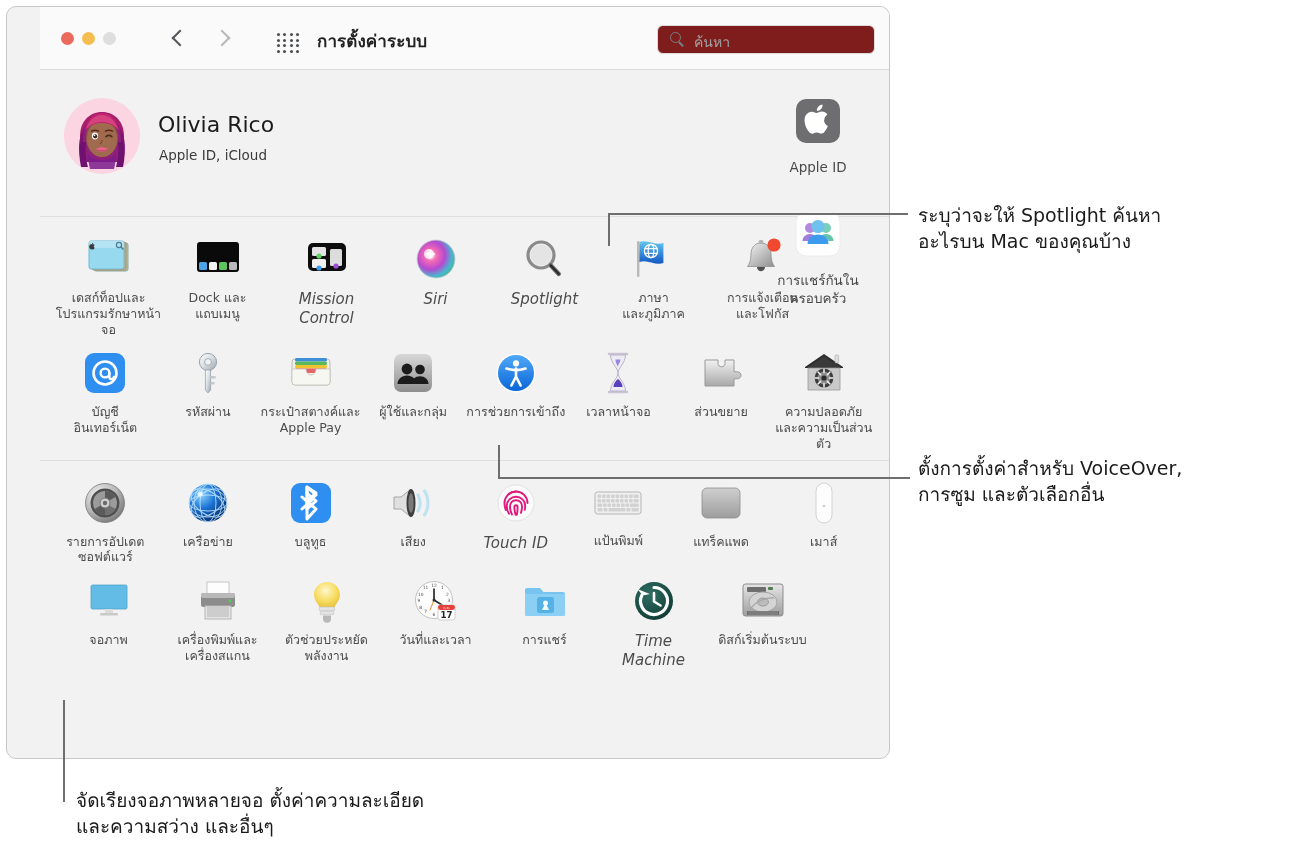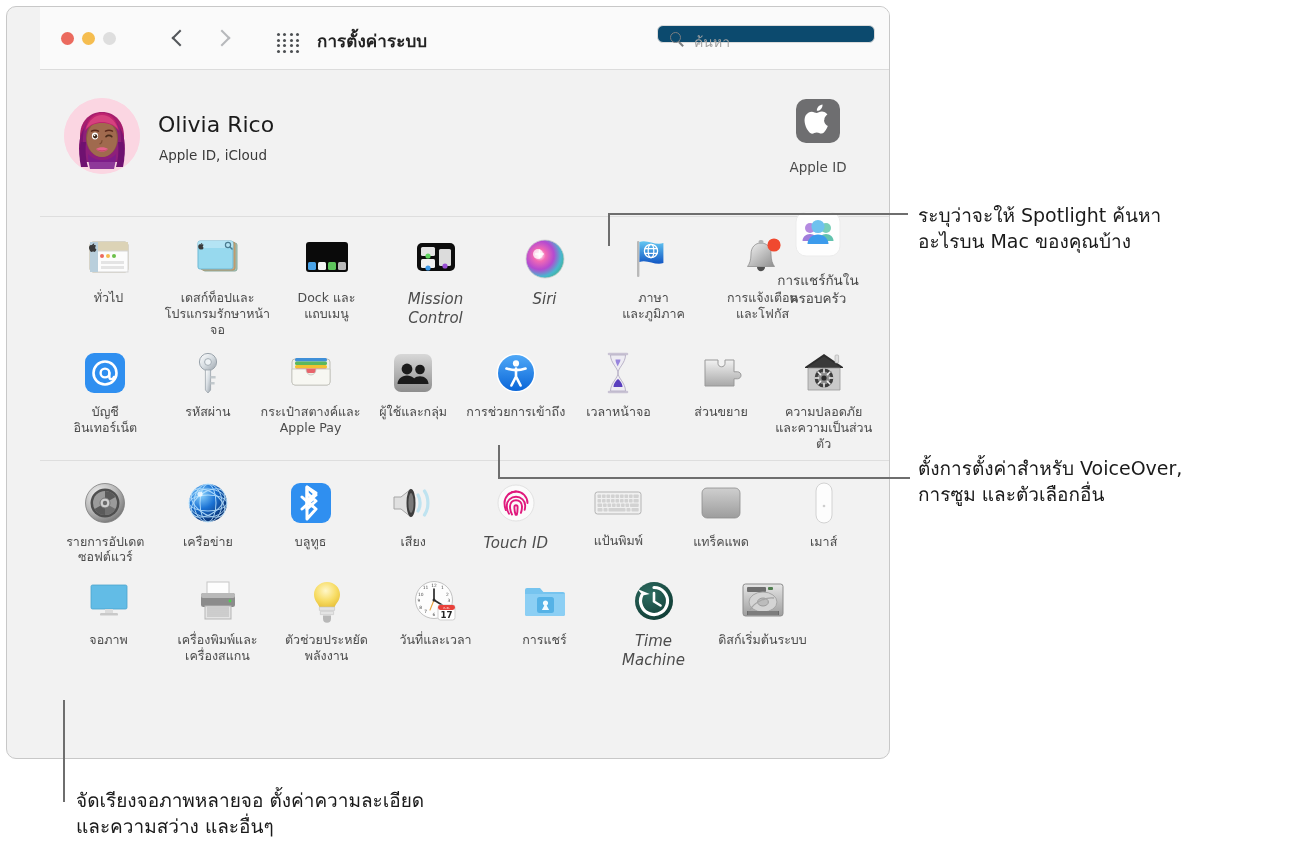--- a/index.html
+++ b/index.html
@@ -57,22 +57,22 @@
   .grid-icon i { width: 3px; height: 3px; border-radius: 50%; background: #4c4f52; display: block; }
 
   .win-title {
     position: absolute; left: 277px; top: 20px;
     font-size: 17px; font-weight: bold; color: #222;
     letter-spacing: 0.1px;
   }
 
   .searchfield {
     position: absolute; right: 14px; top: 18px;
-    width: 218px; height: 18px;
-    background: #0c4a6e;
+    width: 218px; height: 29px;
+    background: #7f1d1d;
     border: 1px solid #dbdbdb;
     border-radius: 6px;
   }
   .searchfield .mag {
     position: absolute; left: 12px; top: 6px; width: 15px; height: 15px;
   }
   .searchfield .mag span {
     position: absolute; left: 0; top: 0; width: 11px; height: 11px;
     border: 1.6px solid #7b7e81; border-radius: 50%;
   }
@@ -255,39 +255,20 @@
         </div>
       </div>
     </div>
 
     <div class="prefs">
 
       <div class="section">
 
         <div class="prow">
 
-          <div class="pitem">
-            <div class="ico">
-              <svg width="50" height="44" viewBox="0 0 50 44">
-                <rect x="6" y="5" width="38" height="30" rx="3" fill="#e3dcc4" stroke="#bdb69f"></rect>
-                <rect x="6" y="5" width="38" height="9" fill="#dcd3b6"></rect>
-                <rect x="13" y="14" width="31" height="21" fill="#fcfcfc" stroke="#d5d5d5"></rect>
-                <rect x="6" y="14" width="8" height="21" fill="#cfe0e8"></rect>
-                <path d="M6 5h8v30H6z" fill="#b9cfdc"></path>
-                <circle cx="18" cy="19" r="2" fill="#eb6a5e"></circle>
-                <circle cx="24" cy="19" r="2" fill="#f5bd4f"></circle>
-                <circle cx="30" cy="19" r="2" fill="#6cc04a"></circle>
-                <rect x="17" y="24" width="23" height="3" fill="#e4e4e4"></rect>
-                <rect x="17" y="29" width="23" height="3" fill="#e4e4e4"></rect>
-                <path d="M9.5 8.4c.5-.6.9-1.3.8-2-.7 0-1.5.5-2 1.1-.4.5-.8 1.3-.7 2 .8 0 1.5-.4 1.9-1.1z" fill="#3a3a3a"></path>
-                <path d="M11.2 10.6c0-1.2.9-1.7 1-1.8-.5-.8-1.4-.9-1.7-.9-.7 0-1.4.4-1.7.4-.4 0-1-.4-1.5-.4-.8 0-1.5.5-1.9 1.2-.8 1.4-.2 3.5.6 4.6.4.6.8 1.2 1.4 1.2.6 0 .8-.4 1.5-.4s.9.4 1.5.4c.6 0 1-.6 1.4-1.1.4-.7.6-1.3.6-1.3s-1.2-.5-1.2-1.9z" fill="#3a3a3a"></path>
-              </svg>
-            </div>
-            <div class="plabel" style="white-space: pre-line;">ทั่วไป</div>
-          </div>
 
           <div class="pitem">
             <div class="ico">
               <svg width="52" height="44" viewBox="0 0 52 44">
                 <rect x="11" y="6" width="34" height="28" rx="2" fill="#a9c6b8" stroke="#8aa99c"></rect>
                 <rect x="9" y="5" width="34" height="28" rx="2" fill="#cfa87a" stroke="#b08f63"></rect>
                 <rect x="6" y="4" width="35" height="28" rx="2" fill="#97d9ee" stroke="#6fb9d4"></rect>
                 <rect x="6" y="4" width="35" height="7" rx="2" fill="#b4e4f4"></rect>
                 <path d="M9.6 7.6c.4-.5.7-1 .6-1.6-.5 0-1.1.4-1.5.9-.3.4-.6 1-.5 1.5.6 0 1.1-.3 1.4-.8z" fill="#3a3a3a"></path>
                 <path d="M10.9 9.4c0-.9.7-1.3.7-1.4-.4-.6-1-.7-1.3-.7-.5 0-1 .3-1.3.3-.3 0-.7-.3-1.1-.3-.6 0-1.1.4-1.4.9-.6 1-.2 2.6.4 3.4.3.4.6.9 1 .9.5 0 .6-.3 1.1-.3s.7.3 1.1.3c.5 0 .8-.4 1.1-.8.3-.5.4-1 .4-1s-.9-.4-.9-1.4z" fill="#3a3a3a"></path>
@@ -343,20 +324,31 @@
                 </defs>
                 <circle cx="23" cy="23" r="19" fill="url(#sirig)"></circle>
                 <circle cx="16" cy="18" r="5" fill="#ffffff" opacity="0.75"></circle>
                 <path d="M13 18h9M17.5 13.5v9" stroke="#fff" stroke-width="1.4" opacity="0.8"></path>
                 <circle cx="23" cy="23" r="19" fill="none" stroke="#cfcfcf" stroke-width="0.8"></circle>
               </svg>
             </div>
             <div class="plabel en" style="white-space: pre-line;">Siri</div>
           </div>
 
+          <div class="pitem">
+            <div class="ico">
+              <svg width="48" height="46" viewBox="0 0 48 46">
+                <circle cx="20" cy="19" r="13" fill="#eeeeee" stroke="#8a8a8a" stroke-width="3.2"></circle>
+                <circle cx="20" cy="19" r="10.5" fill="#e4e4e4"></circle>
+                <path d="M29.8 29.4l8 8.6" stroke="#6b6b6b" stroke-width="4.4" stroke-linecap="round"></path>
+                <path d="M29.8 29.4l8 8.6" stroke="#2b2b2b" stroke-width="2.2" stroke-linecap="round"></path>
+              </svg>
+            </div>
+            <div class="plabel en" style="white-space: pre-line;">Spotlight</div>
+          </div>
 
           <div class="pitem">
             <div class="ico">
               <svg width="50" height="46" viewBox="0 0 50 46">
                 <defs>
                   <linearGradient id="flagg" x1="0" y1="0" x2="0" y2="1">
                     <stop offset="0%" stop-color="#63c7f2"></stop>
                     <stop offset="100%" stop-color="#1256c4"></stop>
                   </linearGradient>
                 </defs>

